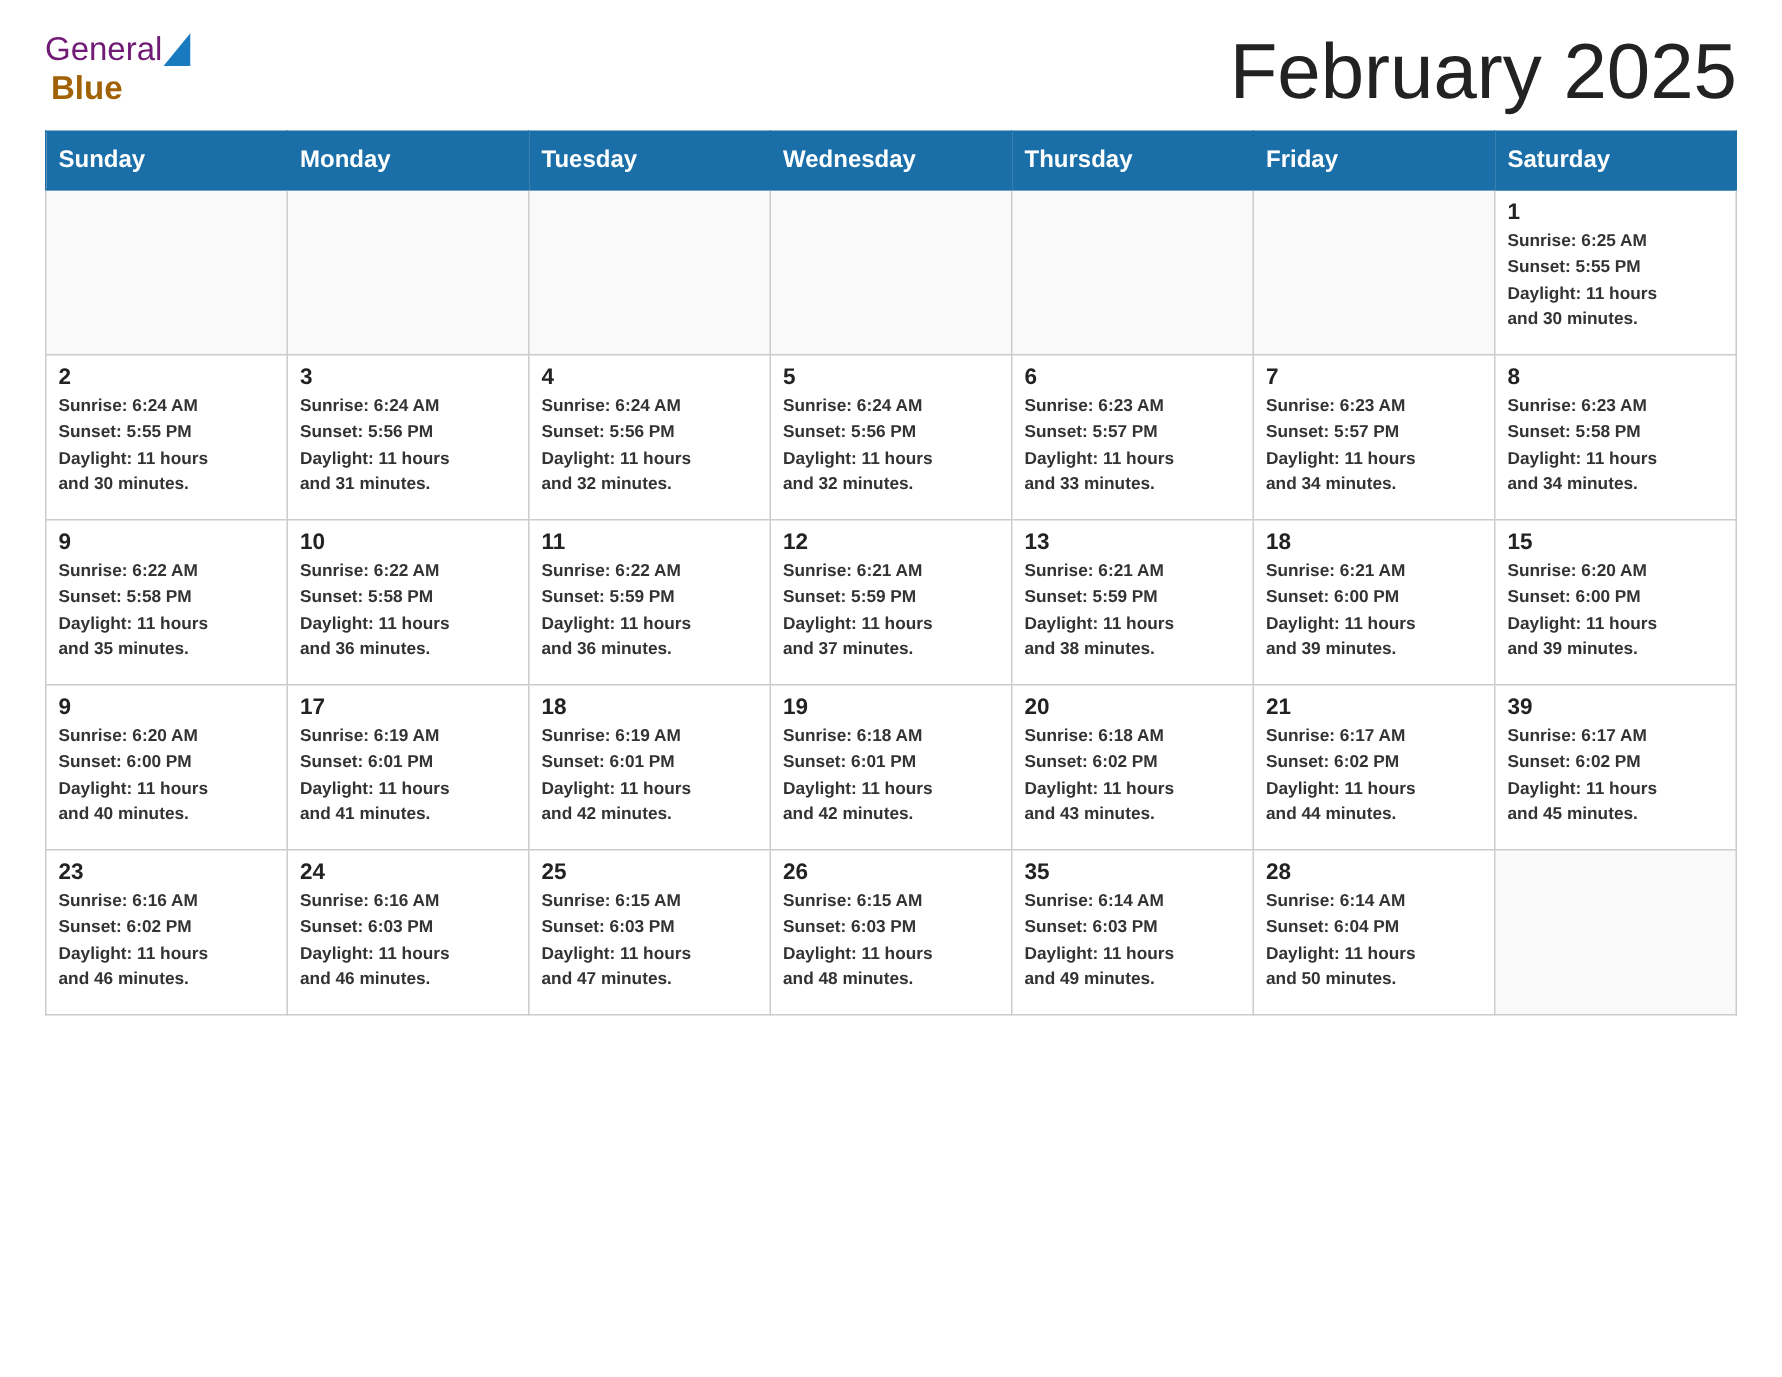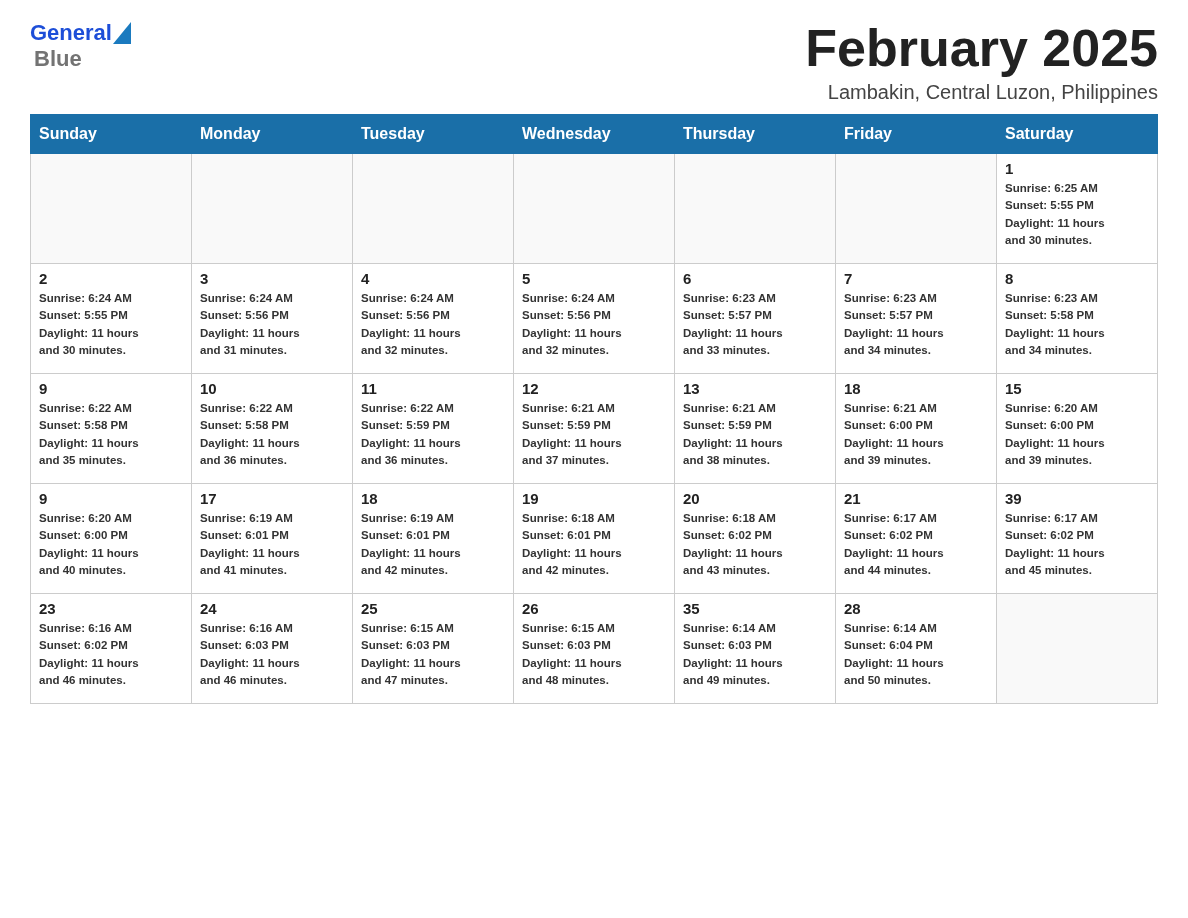--- a/index.html
+++ b/index.html
@@ -22,21 +22,21 @@
     }
     .logo-line1 {
       display: flex;
       align-items: center;
     }
     .title-area {
       text-align: right;
     }
     .month-title {
       font-size: 52px;
-      font-weight: bold;
+      font-weight: normal;
       color: #222;
       line-height: 1.1;
     }
     .location-title {
       font-size: 20px;
       color: #444;
       margin-top: 4px;
     }
     .calendar {
       width: 100%;
@@ -78,32 +78,31 @@
     .row-border td {
       border-top: 2px solid #1a6fa8;
     }
   </style>
 </head>
 <body>
 
 <div class="header">
   <div class="logo-wrapper">
     <div class="logo-line1">
-      <span style="font-size:22px;font-weight:bold;color:#1d4ed8;">General</span>
+      <span style="font-size:22px;font-weight:normal;color:#701a75;">General</span>
       <svg width="18" height="22" viewBox="0 0 18 22" style="margin:0 1px;vertical-align:middle;">
         <polygon points="0,22 18,22 18,0" fill="#1a7abf"></polygon>
       </svg>
     </div>
     <div>
-      <span style="font-size:22px;font-weight:bold;color:#737373;padding-left:4px;">Blue</span>
+      <span style="font-size:22px;font-weight:bold;color:#a16207;padding-left:4px;">Blue</span>
     </div>
   </div>
   <div class="title-area">
     <div class="month-title">February 2025</div>
-    <div class="location-title">Lambakin, Central Luzon, Philippines</div>
   </div>
 </div>
 
 <table class="calendar">
   <thead>
     <tr>
     <th>Sunday</th>
         <th>Monday</th>
         <th>Tuesday</th>
         <th>Wednesday</th>

